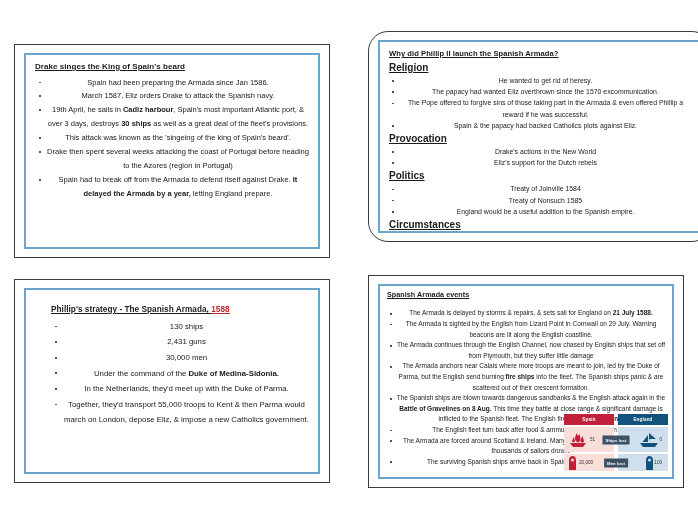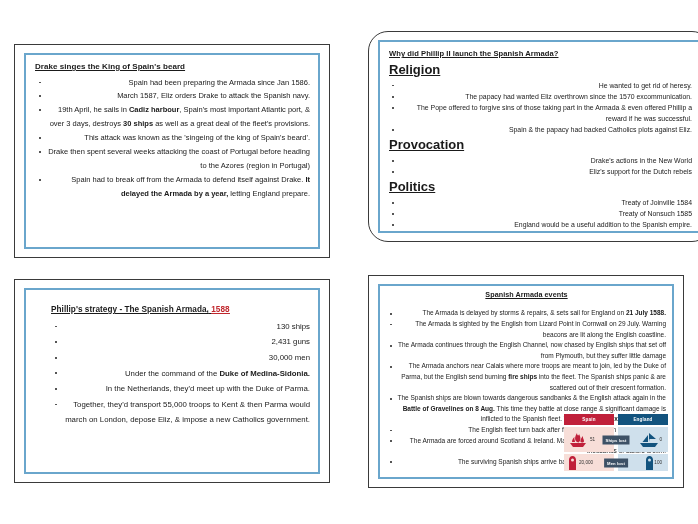--- a/index.html
+++ b/index.html
@@ -60,50 +60,50 @@
     letter-spacing: 0.05px;
   }
   .card-title .year-red {
     color: #c1272d;
     text-decoration: underline;
     font-weight: bold;
   }
   .subhead {
     font-weight: bold;
     text-decoration: underline;
-    font-size: 13px;
+    font-size: 10px;
     line-height: 1.5;
     margin: 0 0 0 1px;
   }
   ul.bullets {
     list-style: none;
     margin: 0 0 0 0;
     padding: 0;
   }
   ul.bullets li {
     position: relative;
     padding-left: 11px;
     font-size: 7.2px;
     line-height: 1.62;
     margin: 0;
-    text-align: right;
+    text-align: center;
   }
   ul.bullets li::before {
     content: "";
     position: absolute;
     left: 4px;
     top: 5.2px;
     width: 1.8px;
     height: 1.8px;
     background: #555;
   }
   ul.bullets b { font-weight: bold; }
 
   
-  #card-events .card-title { font-size: 7.2px; margin-bottom: 8px; text-align: center; }
+  #card-events .card-title { font-size: 7.2px; margin-bottom: 8px; }
   #card-events ul.bullets li {
     font-size: 6.5px;
     line-height: 1.63;
     padding-left: 10px;
   }
   #card-events ul.bullets li::before { top: 4.6px; }
 
   
   #card-why ul.bullets li { font-size: 6.9px; line-height: 1.62; }
   #card-why .subhead { margin-top: 0px; }

